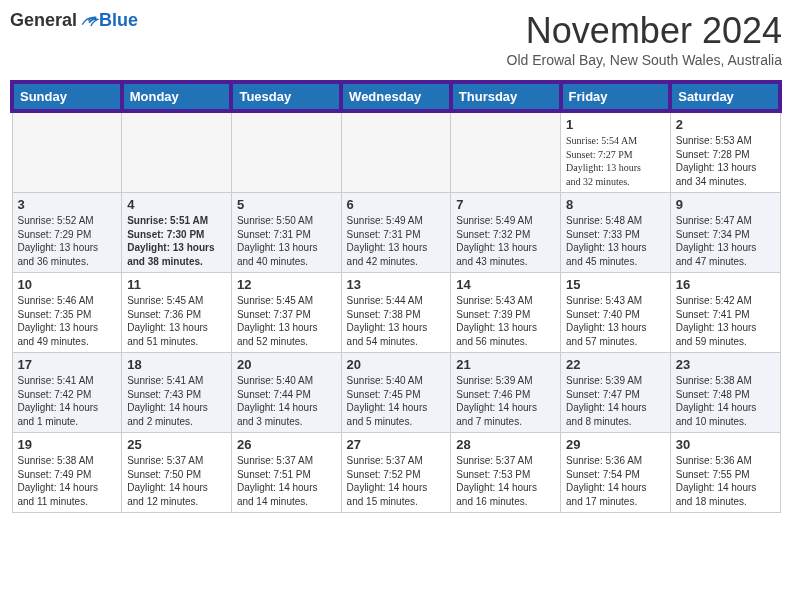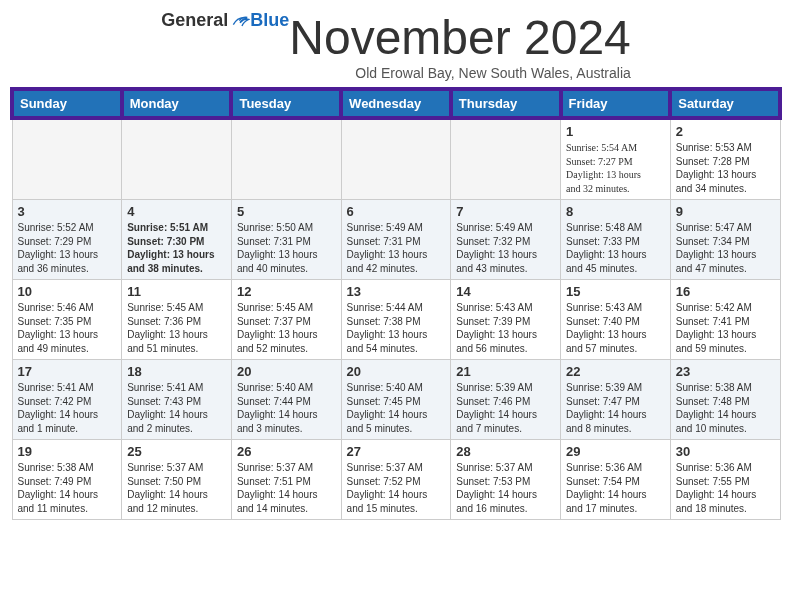--- a/index.html
+++ b/index.html
@@ -5,23 +5,23 @@
     * { box-sizing: border-box; margin: 0; padding: 0; }
     body {
       font-family: Arial, sans-serif;
       background: #fff;
       width: 792px;
       min-height: 612px;
       padding: 10px;
     }
     .header {
       display: flex;
-      justify-content: center;
+      justify-content: space-between;
       align-items: flex-start;
-      margin-bottom: 6px;
+      margin-bottom: 12px;
     }
     .logo {
       display: flex;
       flex-direction: column;
       align-items: flex-start;
     }
     .logo-text {
       display: flex;
       align-items: center;
       font-size: 18px;
@@ -32,21 +32,21 @@
     .logo-blue { color: #1a6bbf; }
     .logo-bird {
       width: 20px;
       height: 20px;
       margin-left: 2px;
     }
     .title-section {
       text-align: right;
     }
     .month-title {
-      font-size: 48px;
+      font-size: 36px;
       font-weight: normal;
       color: #333;
     }
     .location {
       font-size: 14px;
       color: #555;
     }
     .calendar {
       width: 100%;
       border-collapse: collapse;

